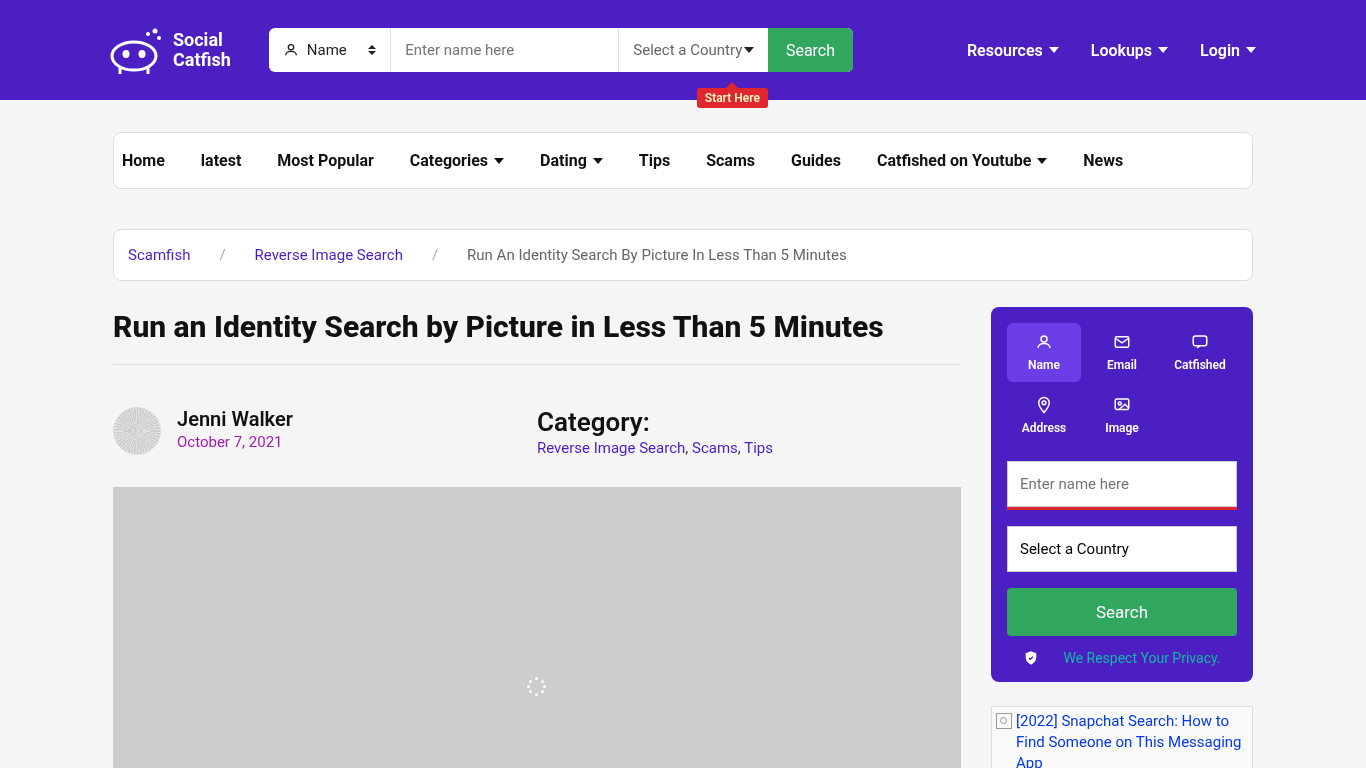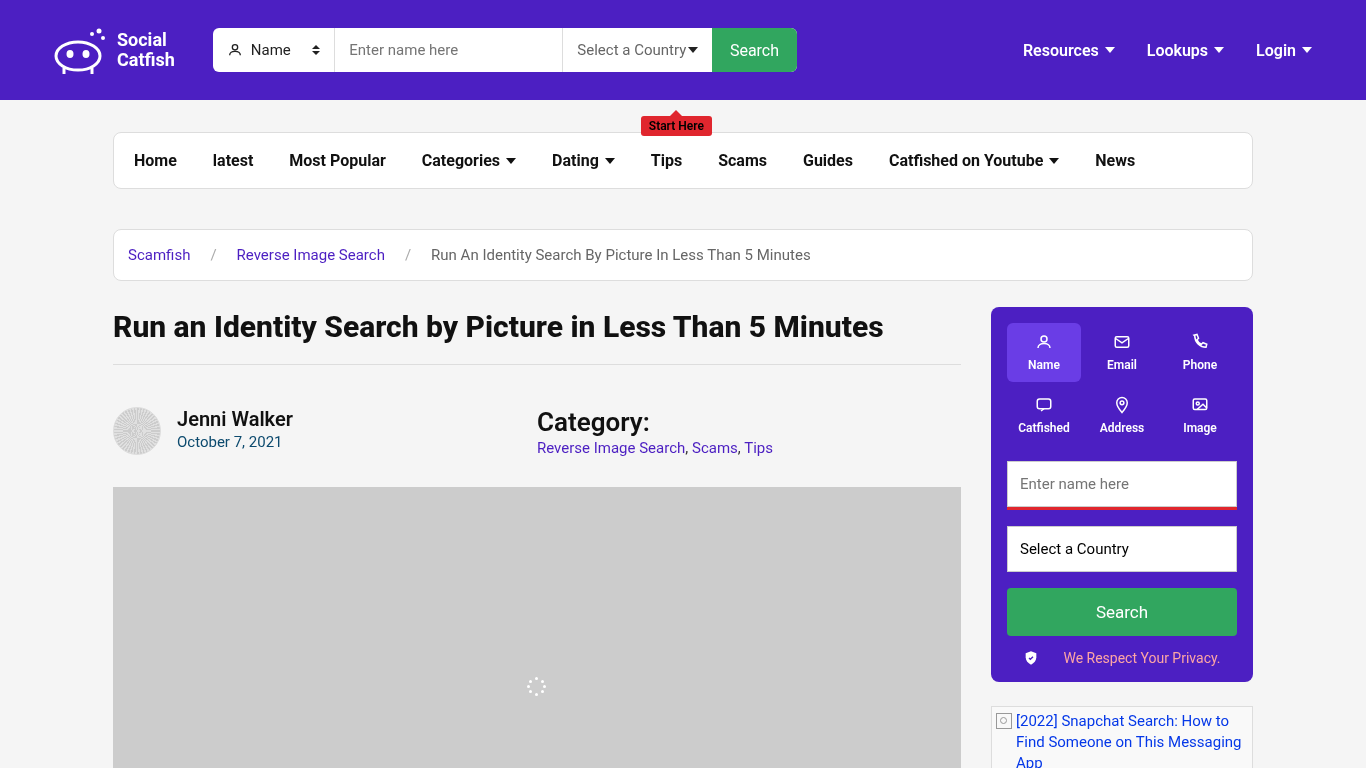--- a/index.html
+++ b/index.html
@@ -11,21 +11,21 @@
     body {
       background: #f5f5f5;
       width: 1366px;
       overflow-x: hidden;
     }
     .header {
       background: #4c1fc2;
       height: 100px;
       display: flex;
       align-items: center;
-      padding: 0 54px;
+      padding: 0 110px;
       gap: 38px;
     }
     .logo {
       display: flex;
       align-items: center;
       color: white;
       font-size: 20px;
       font-weight: 700;
       flex-shrink: 0;
     }
@@ -101,24 +101,24 @@
       color: white;
       display: flex;
       align-items: center;
       justify-content: center;
       font-size: 16px;
       border: none;
       cursor: pointer;
     }
     .start-here {
       position: absolute;
-      top: 88px;
+      top: 60px;
       left: 428px;
       background: #e0262e;
-      color: #000000;
+      color: #fef9c3;
       font-size: 12px;
       padding: 3px 8px;
       border-radius: 3px;
       font-weight: 600;
     }
     .start-here::before {
       content: "";
       position: absolute;
       top: -6px;
       left: 50%;
@@ -152,21 +152,21 @@
       width: 1140px;
       margin: 0 auto;
       padding-top: 32px;
     }
     .tabs-nav {
       background: white;
       border: 1px solid #ddd;
       border-radius: 8px;
       display: flex;
       gap: 36px;
-      padding: 18px 20px;
+      padding: 18px 8px;
       font-size: 16px;
     }
     .tab-item {
       color: #111;
       font-weight: 700;
       cursor: pointer;
       display: flex;
       align-items: center;
       gap: 6px;
     }
@@ -176,21 +176,21 @@
       border-right: 5px solid transparent;
       border-top: 6px solid #111;
     }
     .breadcrumb-box {
       background: white;
       border: 1px solid #ddd;
       border-radius: 8px;
       margin-top: 40px;
       padding: 16px 14px;
       display: flex;
-      gap: 20px;
+      gap: 29px;
       align-items: center;
       font-size: 15px;
     }
     .breadcrumb-box a {
       color: #4c1fc2;
       text-decoration: none;
     }
     .breadcrumb-sep {
       color: #aaa;
     }
@@ -234,21 +234,21 @@
     .author-meta {
       flex: 0 0 360px;
     }
     .author-name {
       font-size: 20px;
       font-weight: 600;
       color: #111;
     }
     .author-date {
       font-size: 15px;
-      color: #0c4a6e;
+      color: #a21caf;
       margin-top: 2px;
     }
     .category-meta {
       flex: 1;
     }
     .category-label {
       font-size: 26px;
       font-weight: 600;
       color: #111;
     }
@@ -344,21 +344,21 @@
       padding: 14px;
       font-size: 17px;
       border-radius: 4px;
       cursor: pointer;
       margin-bottom: 14px;
     }
     .privacy-row {
       display: flex;
       align-items: center;
       justify-content: center;
-      color: #fca5a5;
+      color: #14b8a6;
       font-size: 14px;
       gap: 24px;
     }
     .related-card {
       margin-top: 24px;
       border: 1px solid #ddd;
       background: #f9f9f9;
       padding: 4px;
     }
     .related-link {
@@ -518,26 +518,20 @@
                 <path d="M4 20c0-4 4-6 8-6s8 2 8 6"></path>
               </svg>
             <div>Name</div>
           </div>
           <div class="search-tab">
             <svg width="18" height="18" viewBox="0 0 24 24" fill="none" stroke="white" stroke-width="2">
                 <rect x="3" y="5" width="18" height="14" rx="2"></rect>
                 <path d="M3 7l9 6 9-6"></path>
               </svg>
             <div>Email</div>
-          </div>
-          <div class="search-tab">
-            <svg width="18" height="18" viewBox="0 0 24 24" fill="none" stroke="white" stroke-width="2">
-                <path d="M5 4c0 8 7 15 15 15l1-4-5-2-2 2c-3-1-5-3-6-6l2-2-2-5-4 1z"></path>
-              </svg>
-            <div>Phone</div>
           </div>
           <div class="search-tab">
             <svg width="18" height="18" viewBox="0 0 24 24" fill="none" stroke="white" stroke-width="2">
                 <rect x="3" y="4" width="18" height="13" rx="3"></rect>
                 <path d="M8 20l4-3"></path>
               </svg>
             <div>Catfished</div>
           </div>
           <div class="search-tab">
             <svg width="18" height="18" viewBox="0 0 24 24" fill="none" stroke="white" stroke-width="2">

